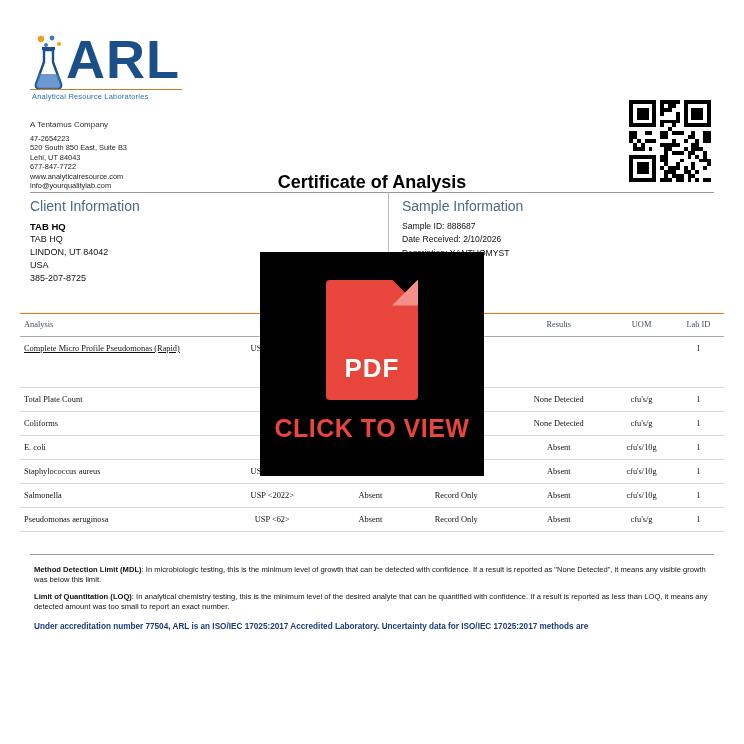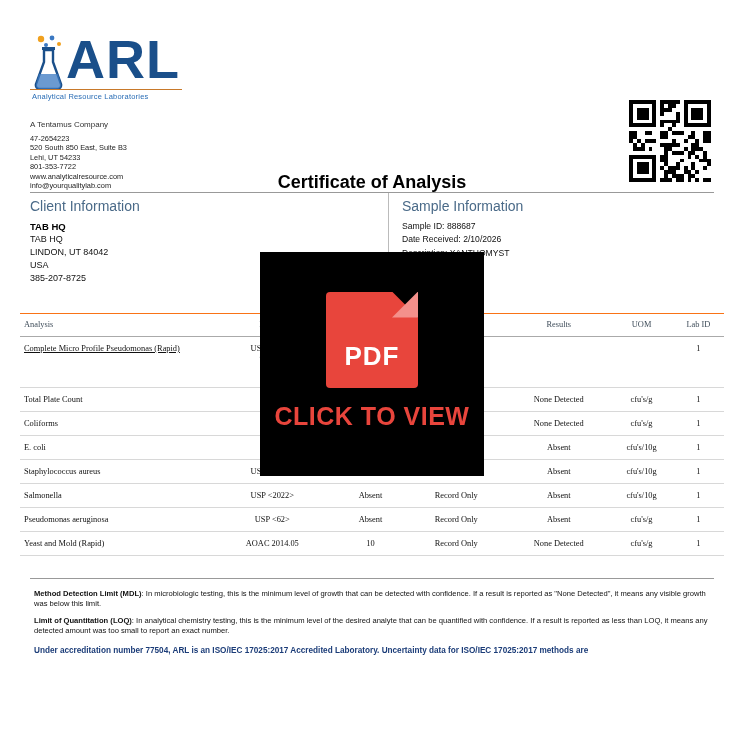--- a/index.html
+++ b/index.html
@@ -245,21 +245,21 @@
     background: #000;
     display: flex;
     flex-direction: column;
     align-items: center;
     justify-content: center;
     cursor: pointer;
   }
   .pdf-icon {
     position: relative;
     width: 92px;
-    height: 96px;
+    height: 120px;
     margin-top: -6px;
   }
   .pdf-icon .sheet {
     position: absolute;
     inset: 0;
     background: #e8453c;
     border-radius: 4px;
   }
   .pdf-icon .fold {
     position: absolute;
@@ -320,22 +320,22 @@
         <div class="logo-rule"></div>
         <div class="logo-sub">Analytical Resource Laboratories</div>
       </div>
     </div>
 
     <div class="tentamus">A Tentamus Company</div>
 
     <div class="addr">
       <div>47-2654223</div>
       <div>520 South 850 East, Suite B3</div>
-      <div>Lehi, UT 54233</div>
-      <div>801-353-7722</div>
+      <div>Lehi, UT 84043</div>
+      <div>677-847-7722</div>
       <div>www.analyticalresource.com</div>
       <div>info@yourqualitylab.com</div>
     </div>
 
     <div class="doc-title">Certificate of Analysis</div>
 
     <div class="qr">
       <div class="qr-inner" id="qr-grid">
           <i class="b"></i>
           <i class="b"></i>
@@ -881,29 +881,20 @@
           </tr>
           <tr>
             <td class="l col-analysis">Pseudomonas aeruginosa</td>
             <td class="col-method">USP &lt;62&gt;</td>
             <td class="col-mdl">Absent</td>
             <td class="col-loq">Record Only</td>
             <td class="col-results">Absent</td>
             <td class="col-uom">cfu's/g</td>
             <td class="col-lab">1</td>
           </tr>
-          <tr>
-            <td class="l col-analysis">Yeast and Mold (Rapid)</td>
-            <td class="col-method">AOAC 2014.05</td>
-            <td class="col-mdl">10</td>
-            <td class="col-loq">Record Only</td>
-            <td class="col-results">None Detected</td>
-            <td class="col-uom">cfu's/g</td>
-            <td class="col-lab">1</td>
-          </tr>
         </tbody>
     </table>
   </div>
   <div class="table-bottom-rule"></div>
 
   <div class="notes">
     <p>
       <b>Method Detection Limit (MDL)</b><span>: In microbiologic testing, this is the minimum level of growth that can be detected with confidence. If a result is reported as "None Detected", it means any visible growth was below this limit.</span>
     </p>
     <p>

